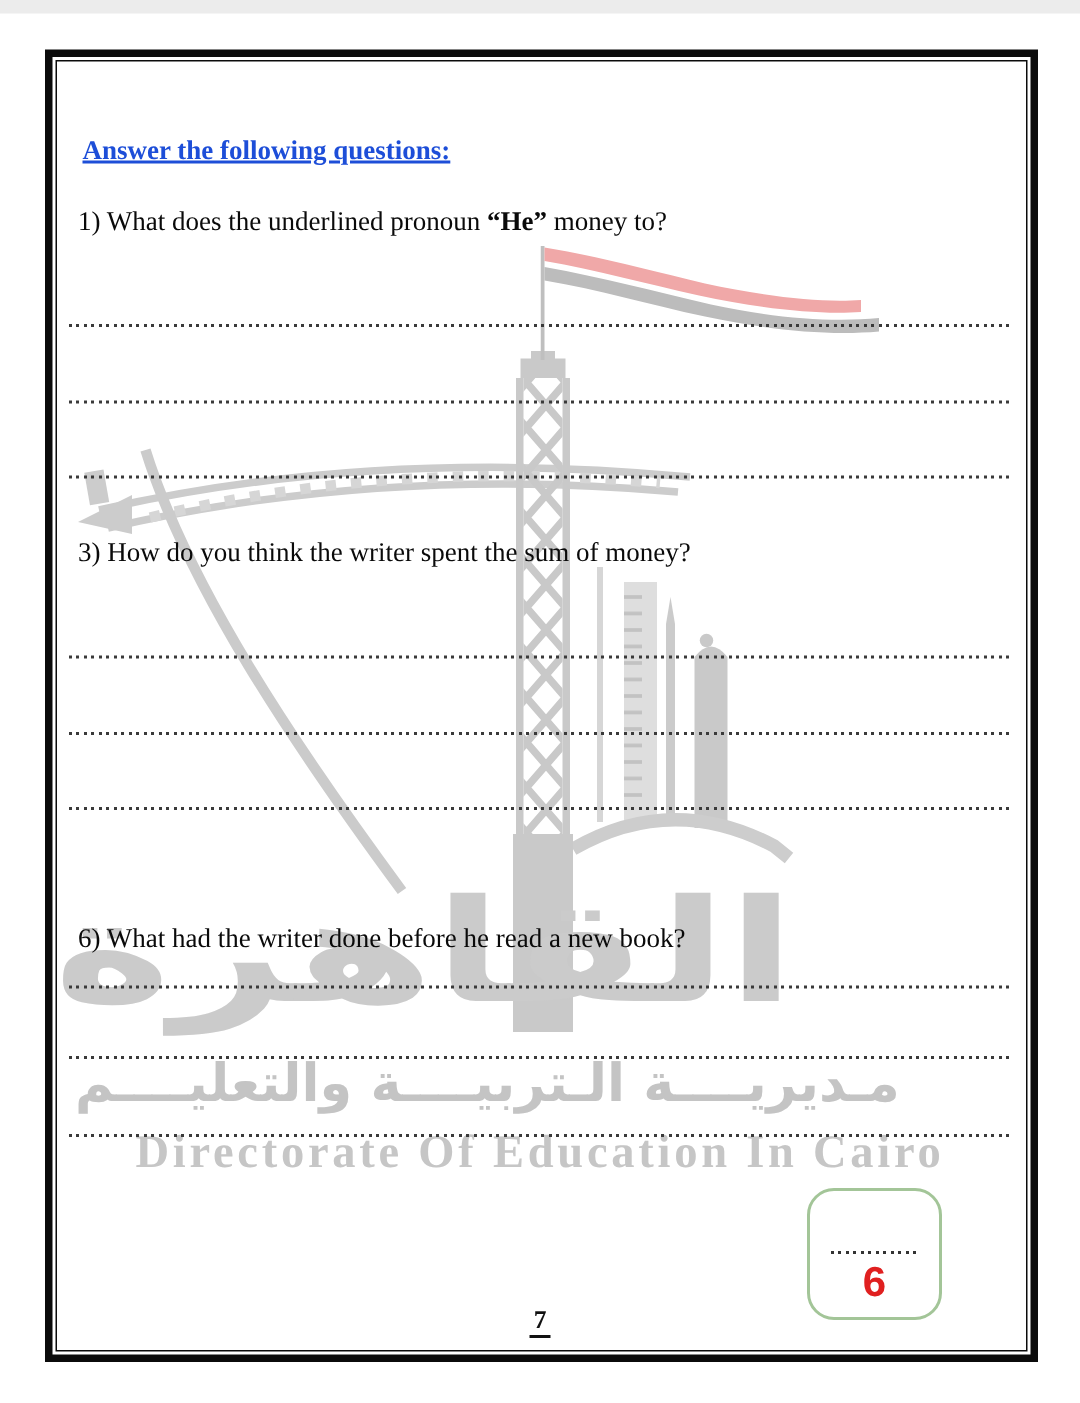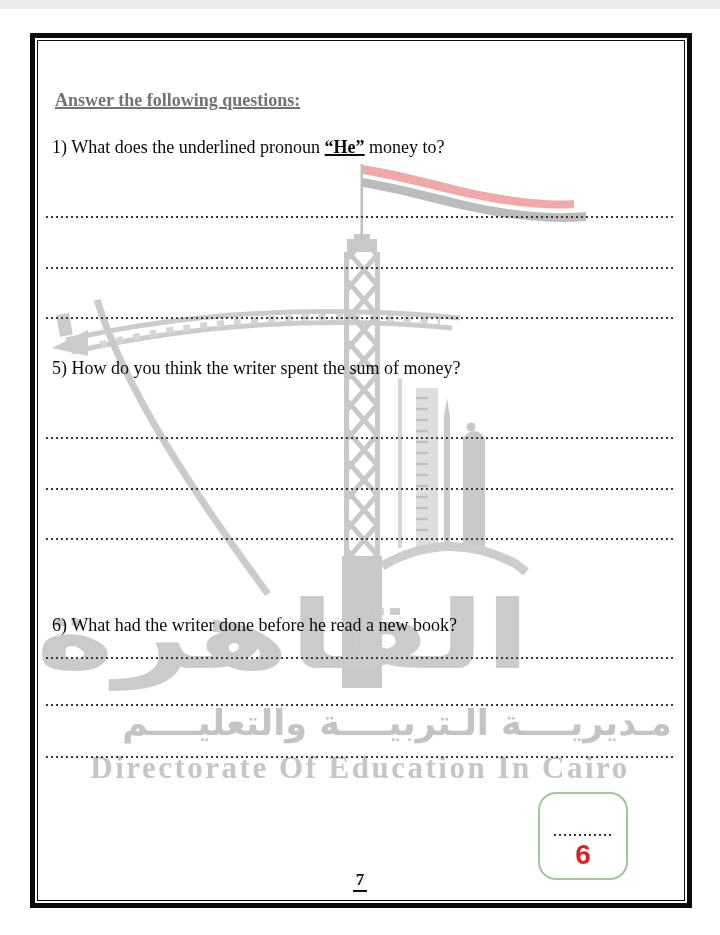--- a/index.html
+++ b/index.html
@@ -14,39 +14,39 @@
   }
   .frame-inner{position:absolute;inset:2px;border:1.5px solid #0b0b0b;}
   .wm{position:absolute;left:0;top:0;width:720px;height:935px;z-index:1;}
   .calligraphy{
     position:absolute;top:586px;right:190px;z-index:1;
     font-family:"DejaVu Sans",sans-serif;font-weight:bold;font-size:95px;line-height:1.05;
     color:#cbcbcb;direction:rtl;white-space:nowrap;
     transform:scaleX(1.4);transform-origin:right center;
   }
   .dir-ar{
-    position:absolute;top:702px;left:50px;width:622px;z-index:1;text-align:right;
+    position:absolute;top:702px;left:50px;width:622px;z-index:1;text-align:left;
     font-family:"DejaVu Sans",sans-serif;font-weight:bold;font-size:35px;line-height:1.25;
     color:#c4c4c4;direction:rtl;white-space:nowrap;
   }
   .dir-en{
     position:absolute;top:750px;left:36px;width:648px;z-index:1;text-align:center;
     font-family:"Liberation Serif",serif;font-weight:bold;font-size:31px;
     letter-spacing:2.5px;color:#c6c6c6;white-space:nowrap;
   }
   .heading{
     position:absolute;top:90px;left:55px;z-index:3;
     font-size:18px;font-weight:bold;text-decoration:underline;
-    text-decoration-thickness:2px;color:#737373;
+    text-decoration-thickness:2px;color:#1d4ed8;
   }
   .question{position:absolute;left:52px;z-index:3;font-size:18px;color:#0a0a0a;white-space:nowrap;}
   .q4{top:137px;}
   .q5{top:358px;}
   .q6{top:604px;margin-top:11px;}
-  .emph{font-weight:bold;text-decoration:underline;text-decoration-thickness:2px;text-align:right;}
+  .emph{font-weight:bold;text-decoration-thickness:2px;text-align:right;}
   .dots{
     position:absolute;left:46px;width:628px;height:2px;z-index:3;
     background:repeating-linear-gradient(90deg,#3a3a3a 0 2px,transparent 2px 5px);
   }
   .marks-box{
     position:absolute;left:538px;top:792px;width:90px;height:88px;z-index:4;
     border:2.5px solid #a3c598;border-radius:18px;background:#ffffff;box-sizing:border-box;
   }
   .marks-dots{
     margin:40px auto 0 auto;width:58px;height:2px;
@@ -121,21 +121,21 @@
 </div>
 
 <div class="heading">Answer the following questions:</div>
 
 <div class="question q4"><span>1) What does the underlined pronoun </span><span class="emph">“He”</span><span> money to?</span></div>
 
 <div class="dots" style="top:216px"></div>
 <div class="dots" style="top:267px"></div>
 <div class="dots" style="top:317px"></div>
 
-<div class="question q5"><span>5) How do you think the writer spent the sum of money?</span><span class="emph"></span><span></span></div>
+<div class="question q5"><span>3) How do you think the writer spent the sum of money?</span><span class="emph"></span><span></span></div>
 
 <div class="dots" style="top:437px"></div>
 <div class="dots" style="top:488px"></div>
 <div class="dots" style="top:538px"></div>
 
 <div class="question q6"><span>6) What had the writer done before he read a new book?</span><span class="emph"></span><span></span></div>
 
 <div class="dots" style="top:657px"></div>
 <div class="dots" style="top:704px"></div>
 <div class="dots" style="top:756px"></div>

